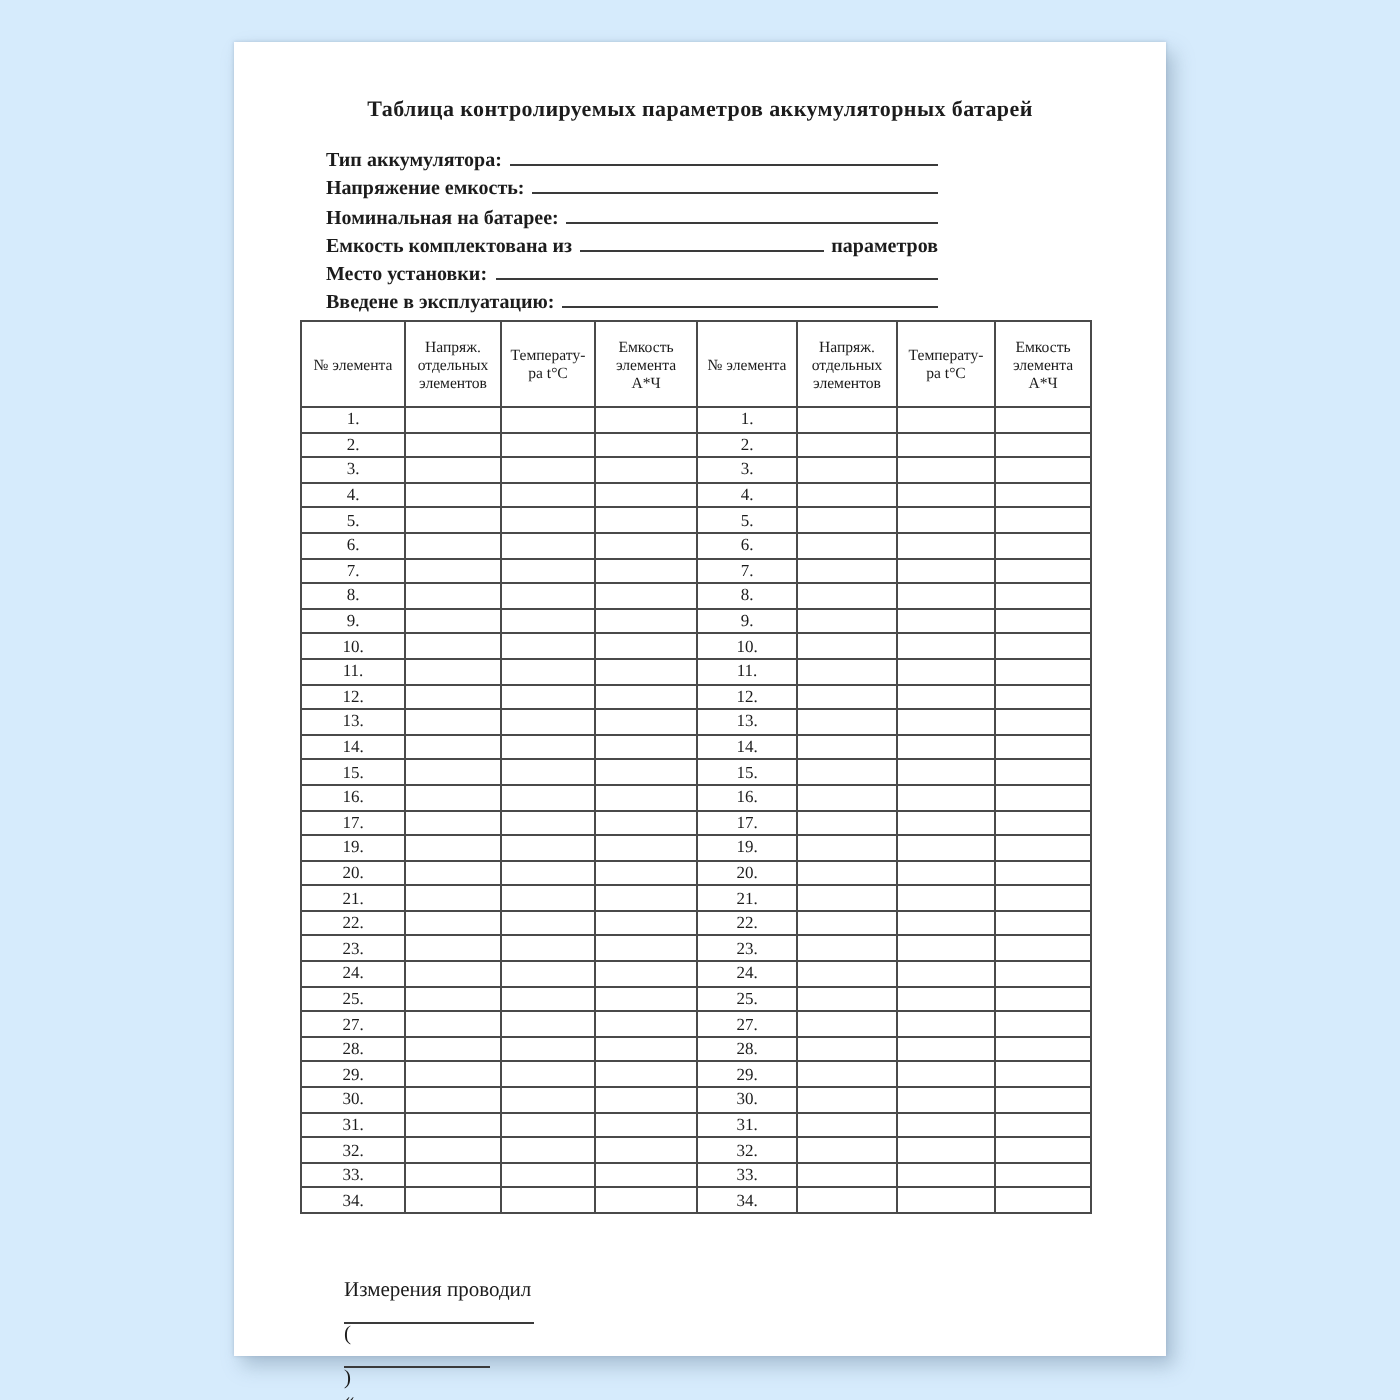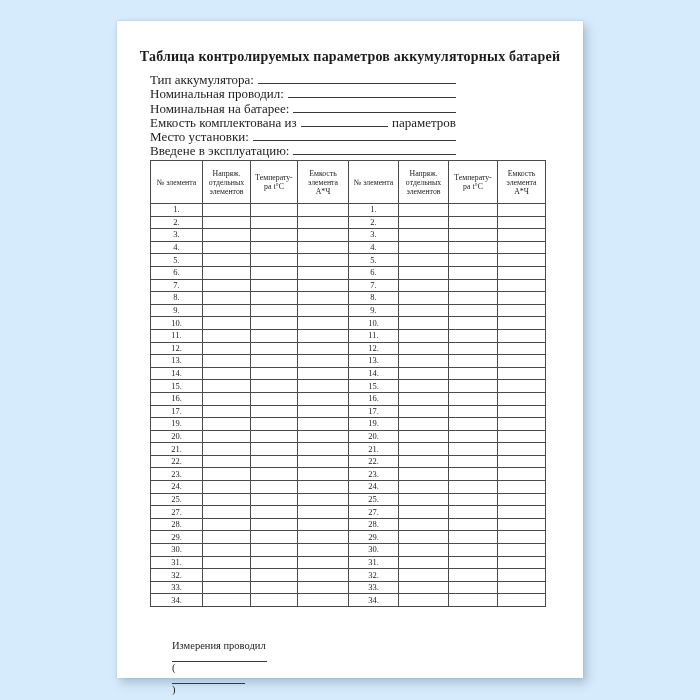--- a/index.html
+++ b/index.html
@@ -23,31 +23,32 @@
     height: 657px;
     background: #ffffff;
     box-shadow: 0 0 2px rgba(140,160,185,0.55), 4px 5px 9px rgba(115,140,165,0.45);
   }
   .doc-title {
     position: absolute;
     top: 28px;
     left: 0;
     right: 0;
     text-align: center;
-    font-size: 14px;
+    font-size: 11px;
     font-weight: bold;
     letter-spacing: 0.2px;
     margin: 0;
   }
   .form-fields {
     position: absolute;
     top: 51px;
-    left: 33px;
+    left: 46px;
     width: 306px;
-    font-size: 13px;
+    font-size: 10px;
+    font-weight: bold;
   }
   .field-line {
     display: flex;
     align-items: baseline;
     height: 14.3px;
     white-space: nowrap;
   }
   .field-label { flex: 0 0 auto; }
   .field-fill {
     flex: 1 1 auto;
@@ -120,21 +121,21 @@
 
   <h1 class="doc-title">Таблица контролируемых параметров аккумуляторных батарей</h1>
 
   <div class="form-fields">
     <div class="field-line">
       <span class="field-label">Тип аккумулятора:</span>
       <span class="field-fill"></span>
 
     </div>
     <div class="field-line">
-      <span class="field-label">Номинальная проводил:</span>
+      <span class="field-label">Напряжение емкость:</span>
       <span class="field-fill"></span>
 
     </div>
     <div class="field-line">
       <span class="field-label">Номинальная на батарее:</span>
       <span class="field-fill"></span>
 
     </div>
     <div class="field-line">
       <span class="field-label">Емкость комплектована из</span>

